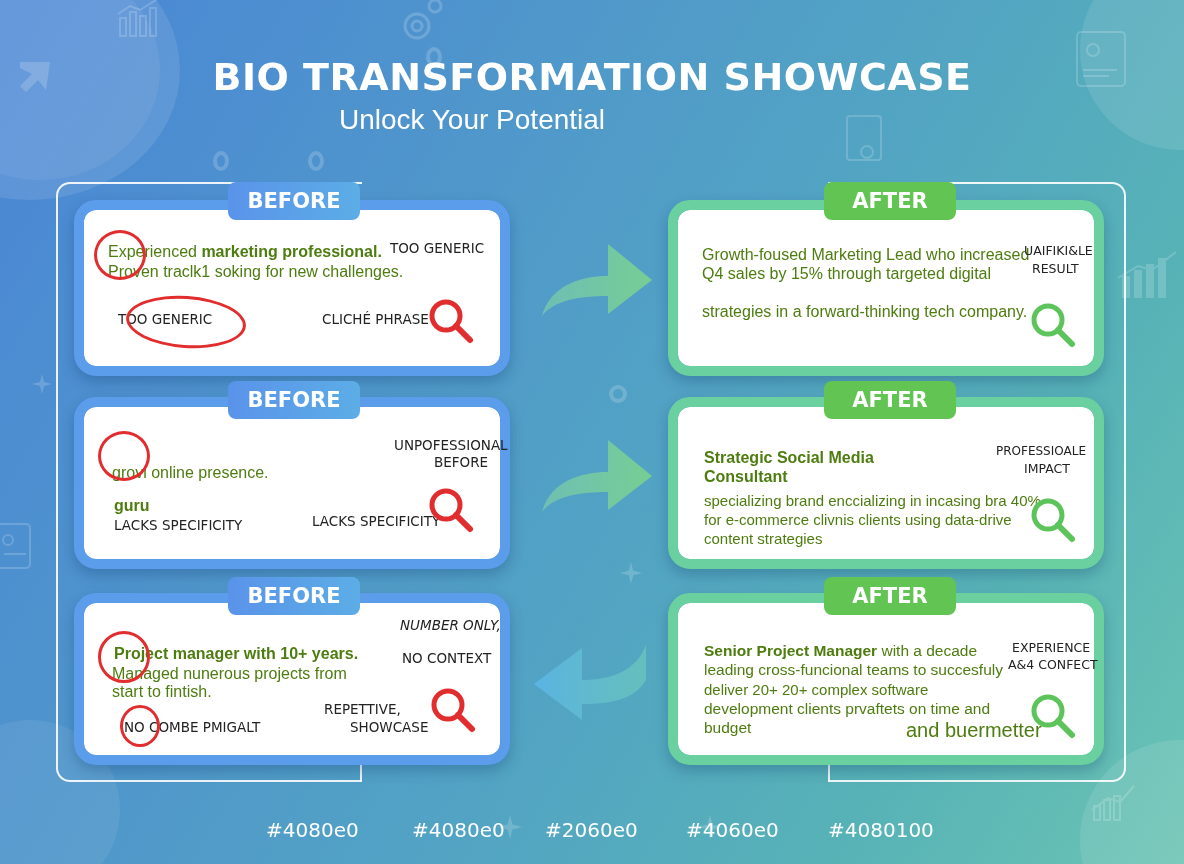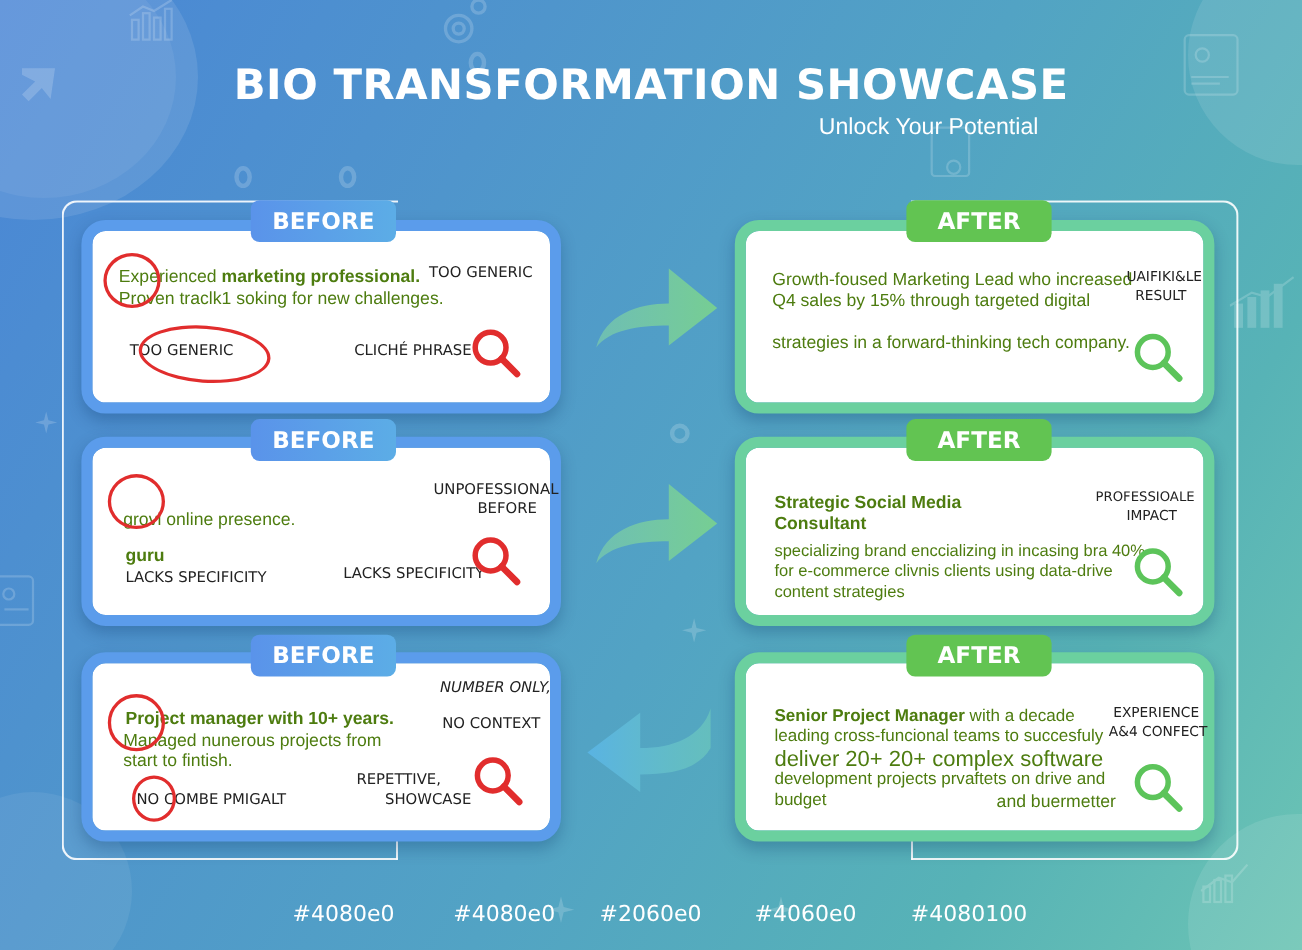--- a/index.html
+++ b/index.html
@@ -11,22 +11,22 @@
     color: #222;
   }
   .blob { position: absolute; border-radius: 50%; background: rgba(255,255,255,0.10); }
   .deco { position: absolute; opacity: 0.18; }
   .title {
     position: absolute; left: 0; top: 55px; width: 1184px; text-align: center;
     color: #fff; font-weight: 700; font-size: 38px; letter-spacing: 0.5px;
     font-family: "DejaVu Sans", sans-serif;
   }
   .subtitle {
-    position: absolute; left: 0; top: 104px; width: 944px; text-align: right;
-    color: #fff; font-size: 21px; font-weight: 400;
+    position: absolute; left: 0; top: 104px; width: 944px; text-align: center;
+    color: #fff; font-size: 28px; font-weight: 400;
   }
   .frame { position: absolute; border: 2px solid rgba(255,255,255,0.9); border-radius: 14px; }
   .frame.left { left: 56px; top: 182px; width: 306px; height: 600px; border-right: none; border-top-right-radius: 0; border-bottom-right-radius: 0; }
   .frame.left-b { left: 358px; top: 762px; width: 4px; height: 20px; border: none; border-right: 2px solid rgba(255,255,255,0.9); }
   .frame.right { left: 828px; top: 182px; width: 298px; height: 600px; border-left: none; border-top-left-radius: 0; border-bottom-left-radius: 0; }
   .frame.right-b { left: 828px; top: 762px; width: 4px; height: 20px; border: none; border-left: 2px solid rgba(255,255,255,0.9); }
 
   .card {
     position: absolute; width: 436px; height: 176px; border-radius: 22px;
     background: #fff; box-shadow: 0 6px 14px rgba(0,40,90,0.25);
@@ -225,24 +225,24 @@
       <line x1="30" y1="30" x2="44" y2="44" stroke="#e12d2d" stroke-width="6" stroke-linecap="round"></line>
     </svg>
 </div>
 <div class="badge before" style="left:228px;top:577px;">BEFORE</div>
 
 <div class="card after" style="left:668px;top:593px;height:172px;">
   <div class="txt" style="left:26px;top:38px;font-size:15.5px;">
     <b>Senior Project Manager</b><span> with a decade</span>
   </div>
   <div class="txt" style="left:26px;top:57px;font-size:15.5px;">leading cross-funcional teams to succesfuly</div>
-  <div class="txt" style="left:26px;top:77px;font-size:20px;">deliver 20+ 20+ complex software</div>
-  <div class="txt" style="left:26px;top:96px;font-size:15.5px;">development projects prvaftets on drive and</div>
+  <div class="txt" style="left:26px;top:77px;font-size:15px;">deliver 20+ 20+ complex software</div>
+  <div class="txt" style="left:26px;top:96px;font-size:15.5px;">development clients prvaftets on time and</div>
   <div class="txt" style="left:26px;top:115px;font-size:15.5px;">budget</div>
-  <div class="txt" style="left:228px;top:117px;font-size:16px;">and buermetter</div>
+  <div class="txt" style="left:228px;top:117px;font-size:20px;">and buermetter</div>
   <div class="lbl" style="left:334px;top:36px;font-size:12.5px;">EXPERIENCE</div>
   <div class="lbl" style="left:330px;top:53px;font-size:12.5px;">A&amp;4 CONFECT</div>
   <svg class="mag" style="left:350px;top:88px;" viewBox="0 0 50 50">
       <circle cx="20" cy="20" r="14" fill="none" stroke="#5cc45a" stroke-width="5"></circle>
       <line x1="30" y1="30" x2="44" y2="44" stroke="#5cc45a" stroke-width="6" stroke-linecap="round"></line>
     </svg>
 </div>
 <div class="badge after" style="left:824px;top:577px;">AFTER</div>
 
 <svg class="arrow" style="left:540px;top:240px;" width="118" height="80" viewBox="0 0 118 80">

